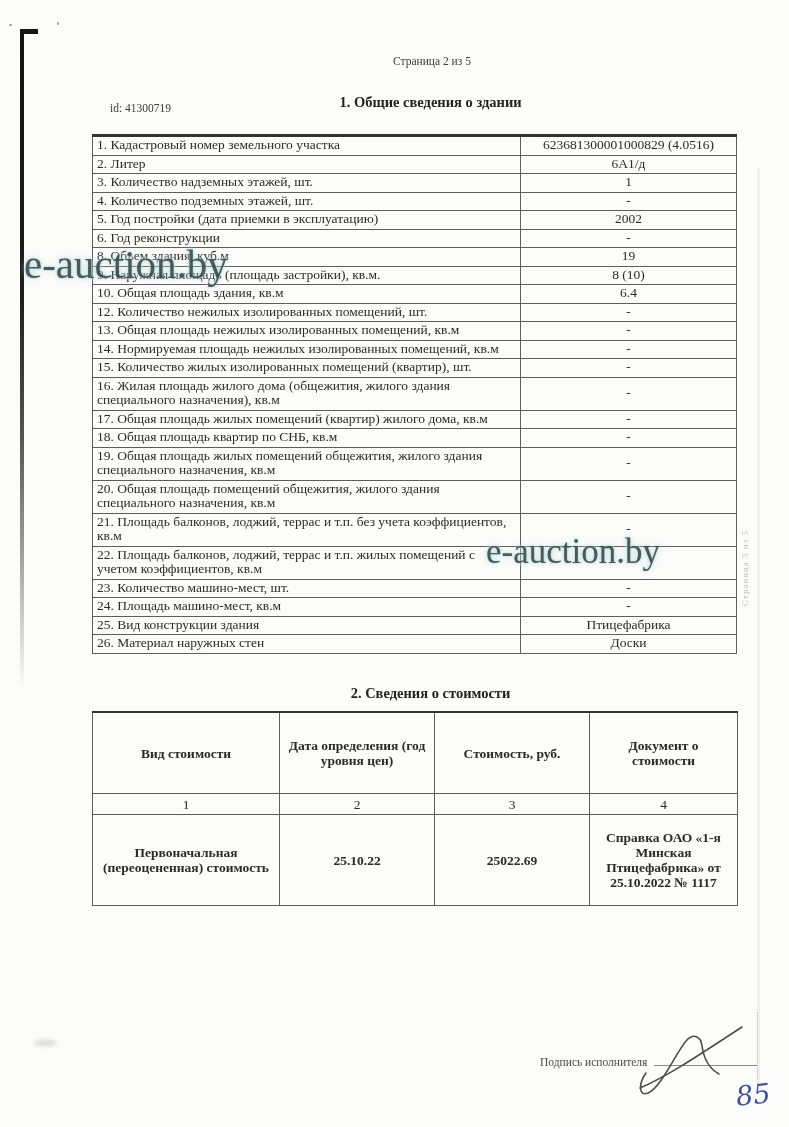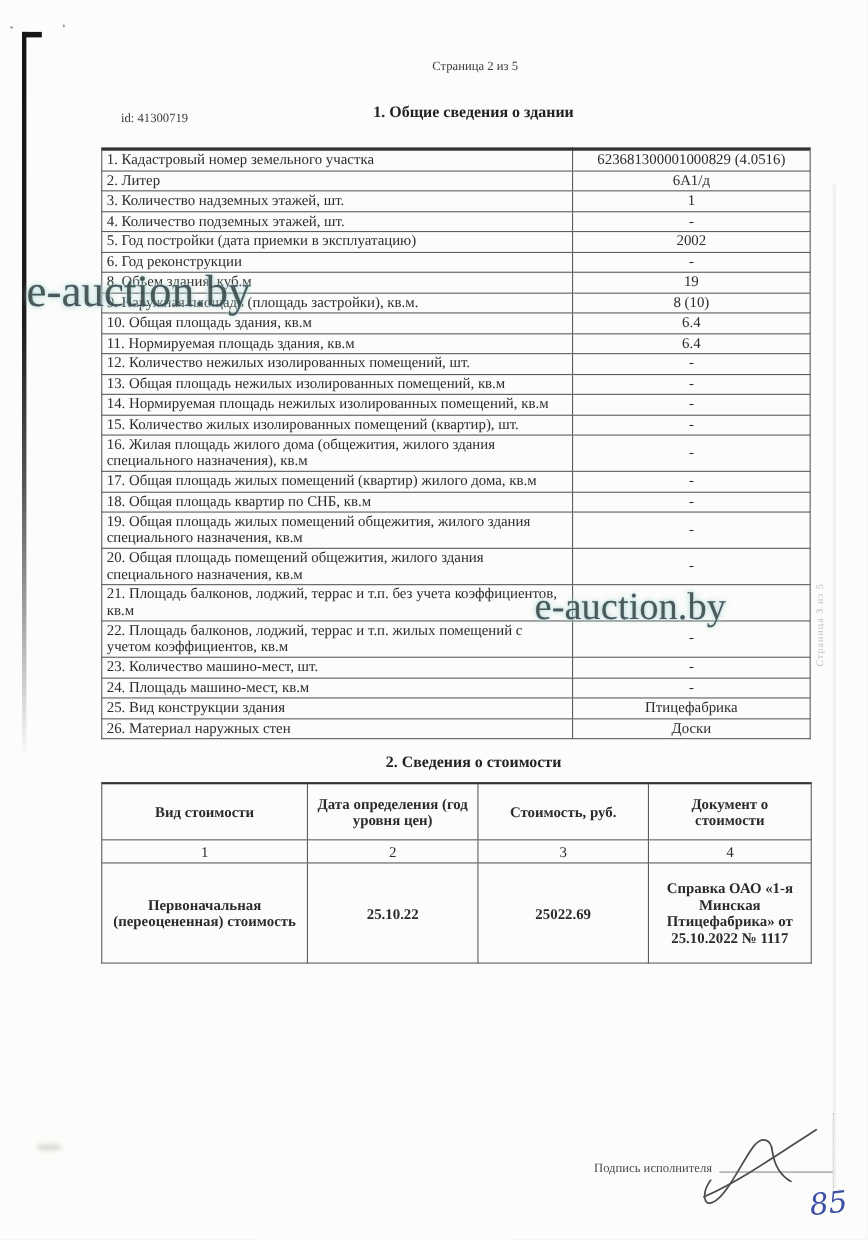--- a/index.html
+++ b/index.html
@@ -50,21 +50,21 @@
     border-top:3px solid #333;border-left:1.5px solid #4a4a4a;
     border-right:1.5px solid #4a4a4a;border-bottom:1.5px solid #4a4a4a;}
   .tbl1 td{border:1px solid var(--border);font-size:13.5px;line-height:14.5px;padding:1px 4px 2px;vertical-align:middle;}
   .tbl1 td.lbl{width:413px;padding-right:10px;}
   .tbl1 td.val{text-align:center;}
   
   .tbl2{left:92px;top:711px;width:645px;
     border-top:2.5px solid #333;border-left:1.5px solid #4a4a4a;
     border-right:1.5px solid #4a4a4a;border-bottom:1.5px solid #4a4a4a;}
   .tbl2 th,.tbl2 td{border:1px solid var(--border);font-size:13.5px;line-height:15px;text-align:center;vertical-align:middle;}
-  .tbl2 th{font-weight:700;padding:9px 6px;height:32px;border-radius:15px;}
+  .tbl2 th{font-weight:700;padding:24px 6px;height:32px;border-radius:15px;}
   .tbl2 .nums td{padding:2px;height:16px;}
   .tbl2 .datarow td{padding:8px 6px;height:74px;font-weight:bold;}
   .tbl2 col.c1{width:187px;} .tbl2 col.c2{width:155px;}
   .tbl2 col.c3{width:155px;} .tbl2 col.c4{width:148px;}
   
   .wm{
     position:absolute;font-family:"Liberation Serif","DejaVu Serif",serif;
     color:var(--wm-ink);
     text-shadow:0 0 7px var(--wm-glow),0 0 3px var(--wm-glow),0 0 1px var(--wm-glow);
     pointer-events:none;white-space:nowrap;z-index:5;opacity:.92;
@@ -128,24 +128,20 @@
         <tr>
           <td class="lbl">8. Объем здания, куб.м</td>
           <td class="val">19</td>
         </tr>
         <tr>
           <td class="lbl">9. Наружная площадь (площадь застройки), кв.м.</td>
           <td class="val">8 (10)</td>
         </tr>
         <tr>
           <td class="lbl">10. Общая площадь здания, кв.м</td>
-          <td class="val">6.4</td>
-        </tr>
-        <tr>
-          <td class="lbl">11. Нормируемая площадь здания, кв.м</td>
           <td class="val">6.4</td>
         </tr>
         <tr>
           <td class="lbl">12. Количество нежилых изолированных помещений, шт.</td>
           <td class="val">-</td>
         </tr>
         <tr>
           <td class="lbl">13. Общая площадь нежилых изолированных помещений, кв.м</td>
           <td class="val">-</td>
         </tr>

